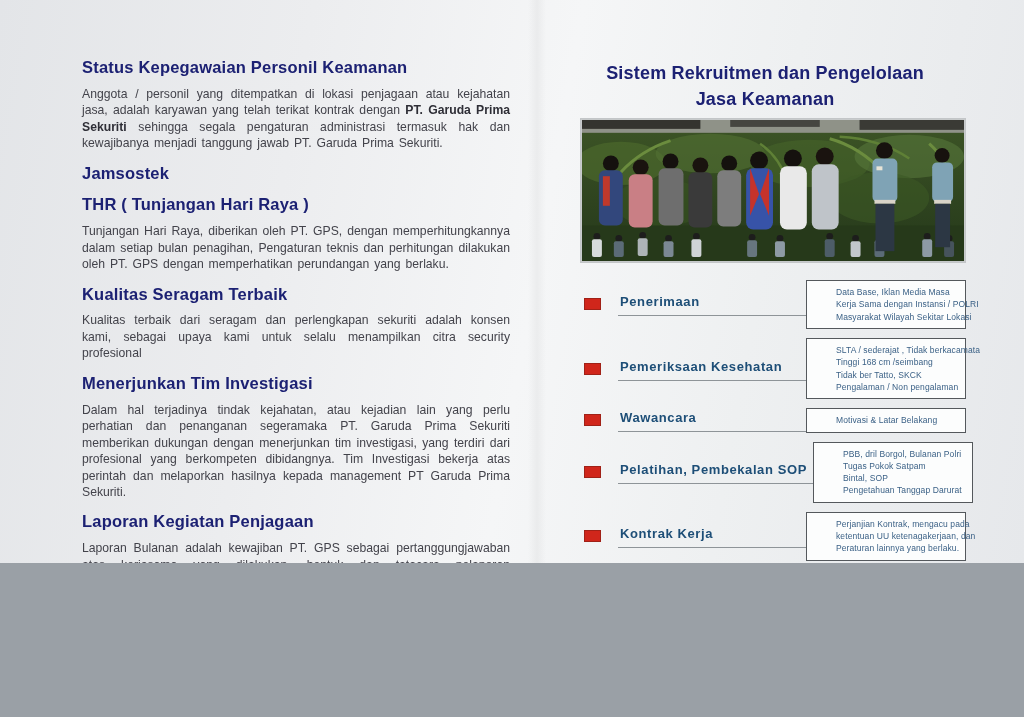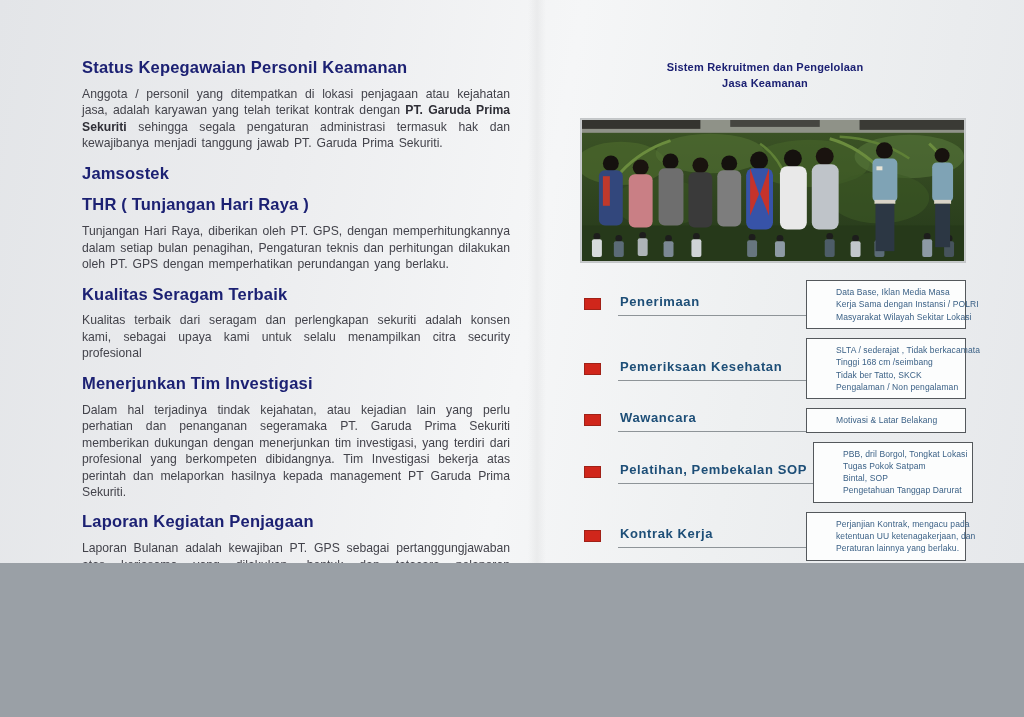--- a/index.html
+++ b/index.html
@@ -25,21 +25,21 @@
   }
   .section-body b{color:#2e2e36;}
   
   #red-band{
     position:absolute;left:0;top:627px;width:508px;height:51px;
     border-bottom-right-radius:62px 51px;
   }
   
   #right-title{
     position:absolute;left:545px;top:60px;width:440px;text-align:center;
-    font-size:11px;font-weight:bold;color:#1c2173;line-height:1.45;letter-spacing:.2px;
+    font-size:18px;font-weight:bold;color:#1c2173;line-height:1.45;letter-spacing:.2px;
   }
   #photo-frame{
     position:absolute;left:580px;top:118px;width:386px;height:145px;
     border:1px solid #c3c6c8;box-sizing:border-box;background:#33491f;
   }
   #photo-frame svg{display:block;width:100%;height:100%;}
   #steps{position:absolute;left:584px;top:280px;width:382px;}
   .step-row{display:flex;align-items:center;margin-bottom:9px;}
   .step-bullet{
     flex:none;width:17px;height:12px;margin-right:17px;
@@ -248,21 +248,21 @@
         <span class="step-bullet" style="background: rgb(208, 38, 27);"></span>
         <div class="step-label-wrap"><span class="step-label">Wawancara</span></div>
         <div class="step-box">
           <div class="step-box-line">Motivasi &amp; Latar Belakang</div>
         </div>
       </div>
       <div class="step-row">
         <span class="step-bullet" style="background: rgb(208, 38, 27);"></span>
         <div class="step-label-wrap"><span class="step-label">Pelatihan, Pembekalan SOP</span></div>
         <div class="step-box">
-          <div class="step-box-line">PBB, dril Borgol, Tongkat Lokasi</div>
+          <div class="step-box-line">PBB, dril Borgol, Bulanan Polri</div>
           <div class="step-box-line">Tugas Pokok Satpam</div>
           <div class="step-box-line">Bintal, SOP</div>
           <div class="step-box-line">Pengetahuan Tanggap Darurat</div>
         </div>
       </div>
       <div class="step-row">
         <span class="step-bullet" style="background: rgb(208, 38, 27);"></span>
         <div class="step-label-wrap"><span class="step-label">Kontrak  Kerja</span></div>
         <div class="step-box">
           <div class="step-box-line">Perjanjian Kontrak, mengacu pada</div>

